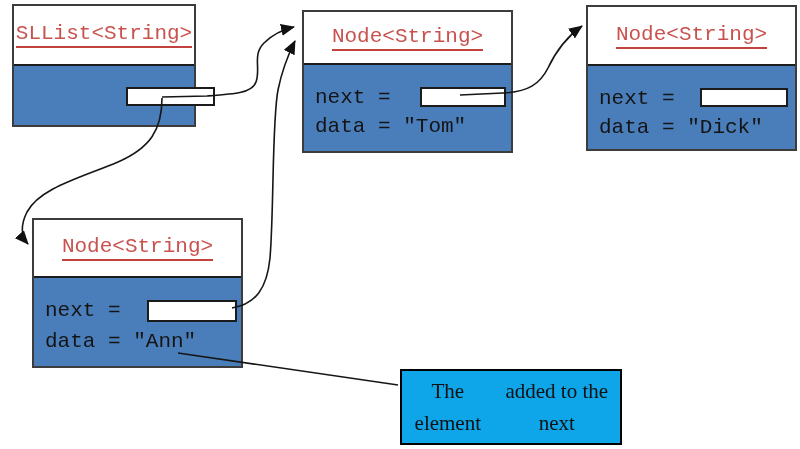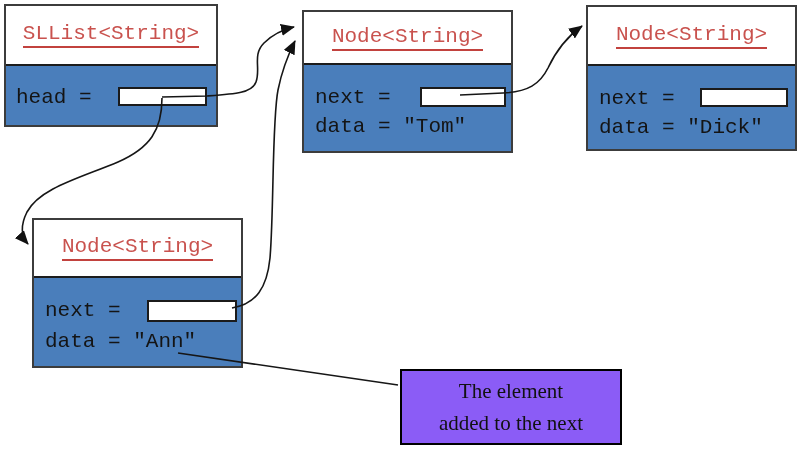--- a/index.html
+++ b/index.html
@@ -6,36 +6,35 @@
   .stage{position:relative;width:800px;height:449px;background:#ffffff;overflow:hidden;
          font-family:"Liberation Mono","DejaVu Sans Mono",monospace;}
   .node{position:absolute;background:#4A7EBB;border:2px solid #3c3c3c;box-sizing:border-box;}
   .node-header{position:absolute;left:0;top:0;width:100%;background:#ffffff;
                display:flex;align-items:center;justify-content:center;box-sizing:border-box;
                border-bottom:2px solid #1c1c1c;}
   .node-title{font-size:21px;color:#c9524e;border-bottom:2px solid #c2423e;
               padding-bottom:1px;white-space:pre;}
   .field-label{position:absolute;font-size:21px;color:#141414;white-space:pre;}
   .value-box{position:absolute;background:#ffffff;border:2px solid #1b1b1b;box-sizing:border-box;}
-  .callout{position:absolute;background:#8b5cf6;border:2px solid #000000;box-sizing:border-box;
-           display:flex;flex-direction:column;align-items:center;justify-content:center;
+  .callout{position:absolute;background:#0ea5e9;border:2px solid #000000;box-sizing:border-box;
+           display:flex;align-items:center;justify-content:center;
            font-family:"Liberation Serif","DejaVu Serif",serif;font-size:21px;color:#111;
            line-height:32px;text-align:center;}
   svg.overlay{position:absolute;left:0;top:0;pointer-events:none;}
 </style>
 </head>
 <body>
 
 <div class="stage">
 
-  <div class="node" style="left:4px;top:4px;width:214px;height:123px;">
+  <div class="node" style="left:12px;top:4px;width:184px;height:123px;">
     <div class="node-header" style="height:60px;">
       <span class="node-title">SLList&lt;String&gt;</span>
     </div>
-    <span class="field-label" style="left:10px;top:80px;">head = </span>
     <div class="value-box" style="left:112px;top:81px;width:89px;height:19px;"></div>
   </div>
 
   <div class="node" style="left:302px;top:10px;width:211px;height:143px;">
     <div class="node-header" style="height:53px;">
       <span class="node-title">Node&lt;String&gt;</span>
     </div>
     <span class="field-label" style="left:11px;top:74px;">next = </span>
     <span class="field-label" style="left:11px;top:103px;">data = "Tom"</span>
     <div class="value-box" style="left:116px;top:75px;width:86px;height:20px;"></div>

